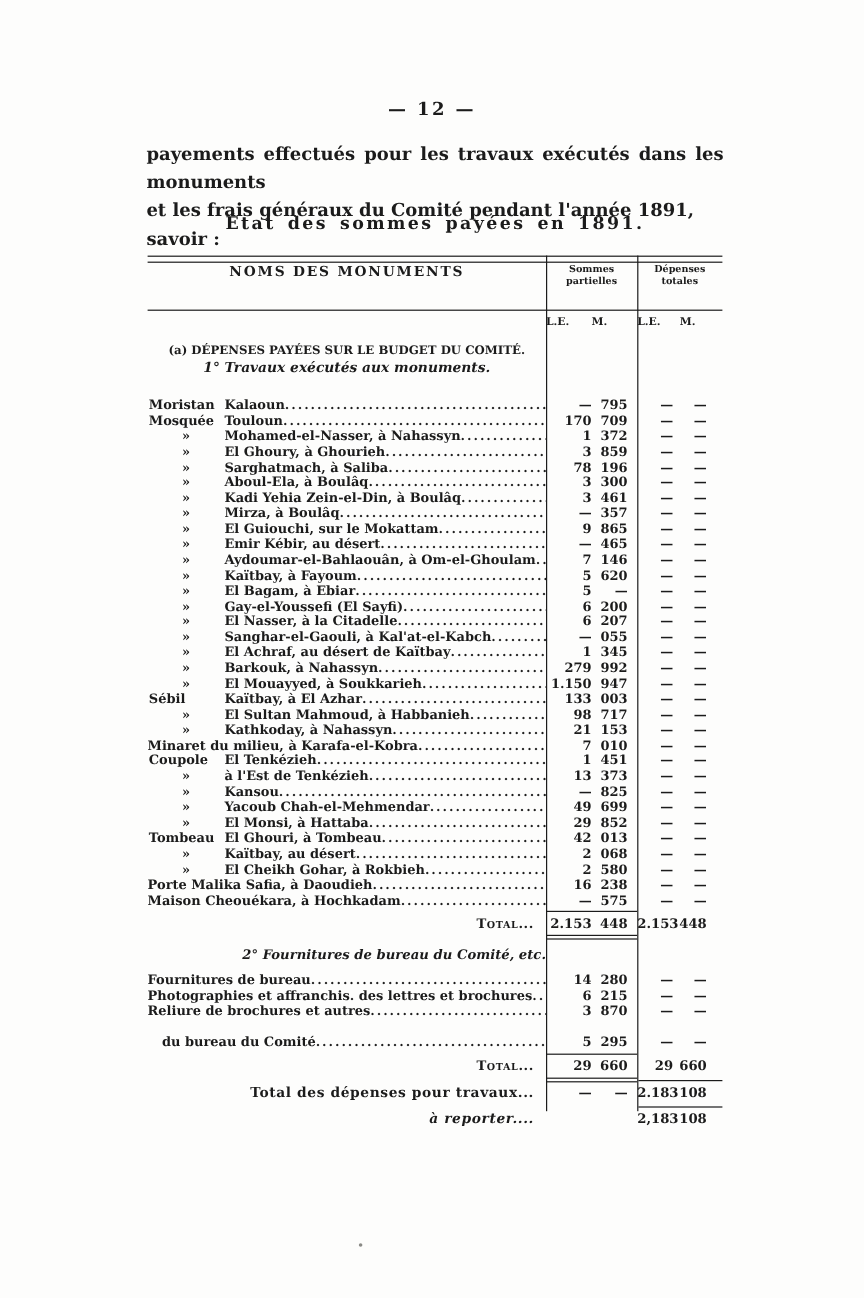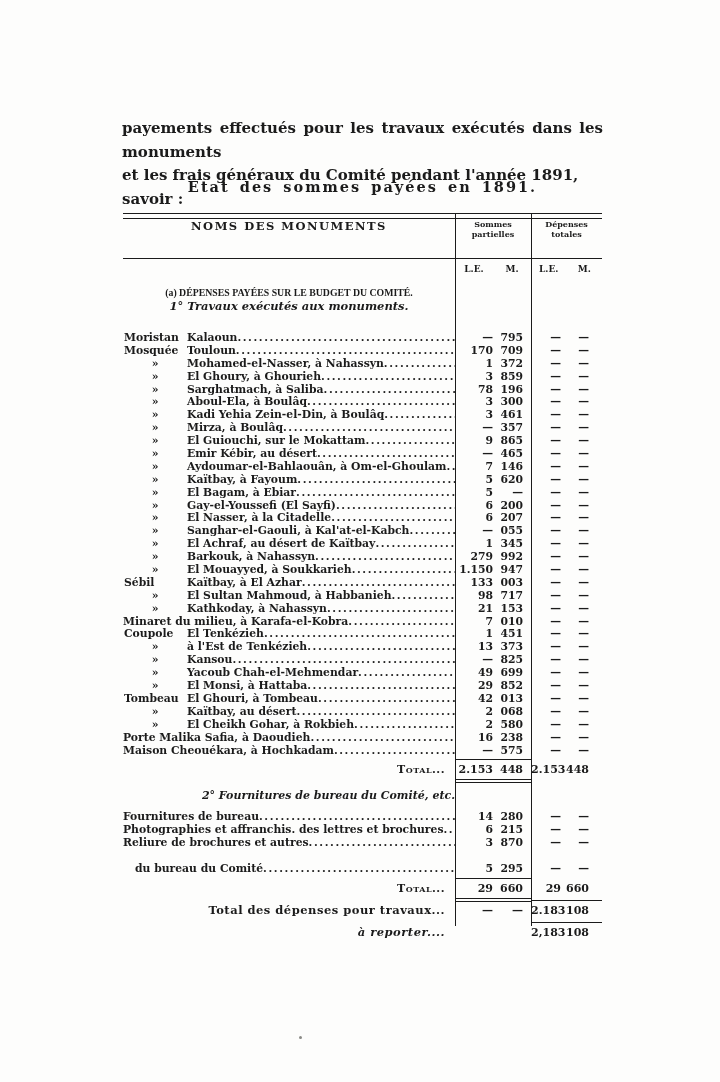--- a/index.html
+++ b/index.html
@@ -36,23 +36,23 @@
   .hdr{display:flex;height:39px;align-items:flex-start;}
   .h-name{width:332px;text-align:center;font-size:11.5px;font-weight:bold;letter-spacing:1.5px;}
   .h-part{width:76px;text-align:center;font-size:8px;font-weight:bold;}
   .h-tot{width:71px;text-align:center;font-size:8px;font-weight:bold;}
   .hdrline{border-top:1.1px solid #1b1b1b;}
 
   .sub{display:flex;height:20px;align-items:center;font-size:9px;font-weight:bold;}
   .s-name{width:332px;}
   .pair{width:76px;display:flex;}
   .pair.tot{width:71px;}
-  .pair span{flex:1;text-align:center;}
-
-  .sec-a{margin-top:7px;width:332px;text-align:center;font-size:9.8px;font-weight:bold;height:13px;line-height:13px;font-family:Liberation Serif, serif;}
+  .pair span{flex:1;}
+
+  .sec-a{margin-top:7px;width:332px;text-align:center;font-size:9.8px;font-weight:bold;height:13px;line-height:13px;}
   .sec-1{width:332px;text-align:center;font-size:11.5px;font-weight:bold;font-style:italic;height:15px;line-height:15px;}
   .sec-2{margin:5px 0 7px 0;width:332px;text-align:right;font-size:11px;font-weight:bold;font-style:italic;height:16px;line-height:16px;}
 
   #rows1{margin-top:18px;}
   .row{display:flex;height:12.9px;line-height:12.8px;font-size:10.8px;font-weight:bold;}
   .c-name{width:332px;display:flex;overflow:hidden;}
   .prefix{flex:0 0 64px;width:64px;padding-left:1px;box-sizing:border-box;}
   .prefix.g{text-align:center;padding-left:0;}
   .nm{white-space:nowrap;flex:0 0 auto;}
   .nm.ind2{padding-left:12px;}
@@ -75,20 +75,21 @@
   .rr-part{position:absolute;left:332px;width:76px;top:1px;height:4px;border-top:1.3px solid #1b1b1b;border-bottom:1.3px solid #1b1b1b;box-sizing:border-box;}
   .rr-tot{position:absolute;left:409px;width:70px;top:3px;border-top:1.1px solid #1b1b1b;height:0;}
 
   .speck{position:absolute;left:299px;top:1036px;width:3px;height:3px;border-radius:50%;background:#8a8a86;}
 </style>
 </head>
 <body>
 
 <div class="page">
 
+  <div class="pageno">— 12 —</div>
 
   <div class="intro">
     <div class="l1">payements effectués pour les travaux exécutés dans  les monuments</div>
     <div class="l2">et les frais généraux du Comité pendant l'année 1891, savoir :</div>
   </div>
 
   <div class="doc-title">État des sommes payées en 1891.</div>
 
   <div class="tbl">
     <div class="toprule"></div>

